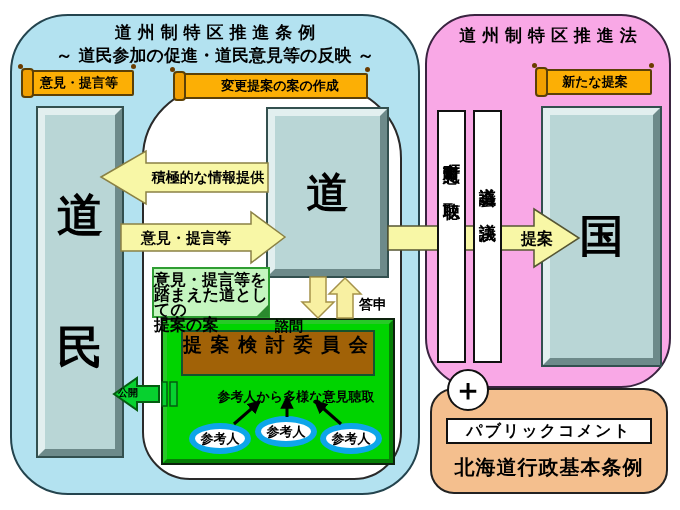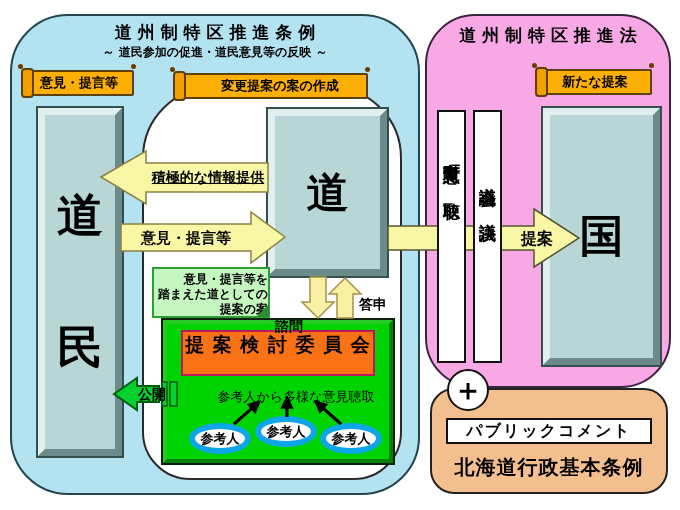--- a/index.html
+++ b/index.html
@@ -8,21 +8,21 @@
     font-family:"DejaVu Sans","Liberation Sans",sans-serif;color:#000;
   }
   .abs{position:absolute;box-sizing:border-box;}
   
   .panel-blue{left:10px;top:14px;width:410px;height:481px;background:#b3e2f0;border:2px solid #24444e;border-radius:58px;z-index:1;}
   .panel-pink{left:425px;top:14px;width:246px;height:374px;background:#f9a8e6;border:2px solid #3a2440;border-radius:50px;z-index:1;}
   .panel-orange{left:430px;top:388px;width:238px;height:106px;background:#f4bf8e;border:2px solid #222;border-radius:24px;z-index:1;}
   .white-shape{left:142px;top:86px;width:260px;height:394px;background:#fff;border:2px solid #2a2a2a;border-radius:72px 72px 48px 48px;z-index:2;}
   
   .t-ord{left:12px;top:21px;width:406px;text-align:center;font-size:17px;font-weight:bold;z-index:3;}
-  .t-ord-sub{left:12px;top:44px;width:406px;text-align:center;font-size:12px;font-weight:bold;z-index:3;}
+  .t-ord-sub{left:12px;top:44px;width:406px;text-align:center;font-size:17px;font-weight:bold;z-index:3;}
   .t-law{left:427px;top:24px;width:242px;text-align:center;font-size:17px;font-weight:bold;z-index:3;}
   
   .banner{height:26px;background:#fcaf05;border:2px solid #5c4006;border-radius:2px;display:flex;align-items:center;justify-content:center;font-size:13px;font-weight:bold;z-index:6;}
   .banner .roll{position:absolute;left:-5px;top:-4px;bottom:-4px;width:9px;background:#f2a000;border:2px solid #5c4006;border-radius:4px;}
   .banner .pin1{position:absolute;left:-8px;top:-8px;width:5px;height:5px;background:#6b3c00;border-radius:50%;}
   .banner .pin2{position:absolute;right:-4px;top:-8px;width:5px;height:5px;background:#6b3c00;border-radius:50%;}
   .bn-opinion{left:24px;top:70px;width:110px;}
   .bn-draft{left:176px;top:73px;width:192px;padding-left:16px;}
   .bn-new{left:538px;top:69px;width:114px;}
   
@@ -32,39 +32,39 @@
   .bx-nation{left:543px;top:108px;width:117px;height:257px;font-size:44px;}
   
   .vbox{background:#fff;border:2px solid #111;z-index:5;display:flex;flex-direction:column;align-items:center;}
   .vb1{left:437px;top:110px;width:29px;height:253px;padding-top:38px;}
   .vb2{left:473px;top:110px;width:29px;height:253px;padding-top:62px;}
   .vtext{writing-mode:vertical-rl;text-orientation:upright;font-size:17px;font-weight:600;letter-spacing:1px;line-height:1;}
   .vb1 .lower{margin-top:34px;}
   .vb2 .lower{margin-top:33px;}
   
   .committee{left:163px;top:320px;width:230px;height:143px;background:#00d400;border:4px solid;border-color:#27c927 #067f06 #067f06 #27c927;outline:2px solid #0d220d;z-index:3;}
-  .cm-white{position:absolute;left:14px;top:6px;width:194px;height:46px;background:#f97316;border:2px solid #be185d;text-align:center;box-sizing:border-box;}
+  .cm-white{position:absolute;left:14px;top:6px;width:194px;height:46px;background:#a16207;border:2px solid #14532d;box-sizing:border-box;}
   .cm-title{font-size:19px;font-weight:bold;line-height:24px;letter-spacing:1px;}
   .cm-sub{font-size:12px;font-weight:bold;line-height:15px;letter-spacing:-0.5px;}
-  .cm-caption{position:absolute;left:0;right:0;top:64px;text-align:center;font-size:13px;font-weight:normal;padding-left:36px;}
+  .cm-caption{position:absolute;left:0;right:0;top:64px;text-align:center;font-size:13px;font-weight:bold;padding-left:36px;}
   .oval{width:62px;height:31px;background:#fff;border:6px solid #0ea5e9;border-radius:50%;display:flex;align-items:center;justify-content:center;font-size:13px;font-weight:bold;z-index:4;}
   .ov1{left:189px;top:423px;}
   .ov2{left:255px;top:416px;}
   .ov3{left:320px;top:423px;}
   
-  .note{left:152px;top:267px;width:118px;height:51px;background:#c5f6c0;border:2px solid #2f9e33;z-index:4;font-size:12px;font-weight:bold;text-align:right;line-height:15px;padding-top:3px;}
+  .note{left:152px;top:267px;width:118px;height:51px;background:#c5f6c0;border:2px solid #2f9e33;z-index:4;font-size:16px;font-weight:bold;text-align:left;line-height:15px;padding-top:3px;}
   .note::after{content:'';position:absolute;right:-1px;bottom:-1px;width:0;height:0;border-style:solid;border-width:0 0 13px 13px;border-color:transparent transparent #2a8a2e transparent;}
   
   .lbl{font-weight:bold;z-index:6;text-align:center;}
-  .lb-info{left:147px;top:169px;width:122px;font-size:14px;text-decoration:underline;}
+  .lb-info{left:147px;top:169px;width:122px;font-size:14px;}
   .lb-opinion{left:122px;top:229px;width:128px;font-size:15px;}
   .lb-proposal{left:509px;top:229px;width:56px;font-size:16px;}
   .lb-consult{left:269px;top:284px;width:40px;font-size:14px;margin-top:34px;}
   .lb-report{left:353px;top:296px;width:40px;font-size:14px;}
-  .lb-publish{left:132px;top:386px;width:40px;font-size:14px;font-family:Liberation Mono, monospace;}
+  .lb-publish{left:108px;top:386px;width:40px;font-size:10px;font-family:Liberation Mono, monospace;}
   
   .plus{left:447px;top:369px;width:42px;height:42px;background:#fff;border:2.5px solid #111;border-radius:50%;display:flex;align-items:center;justify-content:center;font-size:30px;font-weight:bold;line-height:1;z-index:6;}
   
   .pc-box{left:446px;top:418px;width:206px;height:26px;background:#fff;border:2px solid #111;display:flex;align-items:center;justify-content:center;font-size:16px;font-weight:bold;letter-spacing:2px;z-index:3;}
   .basic{left:430px;top:454px;width:238px;text-align:center;font-size:20px;font-weight:bold;letter-spacing:1px;z-index:3;}
   
   .arrows{left:0;top:0;z-index:4;pointer-events:none;}
 </style>
 </head>
 <body>

